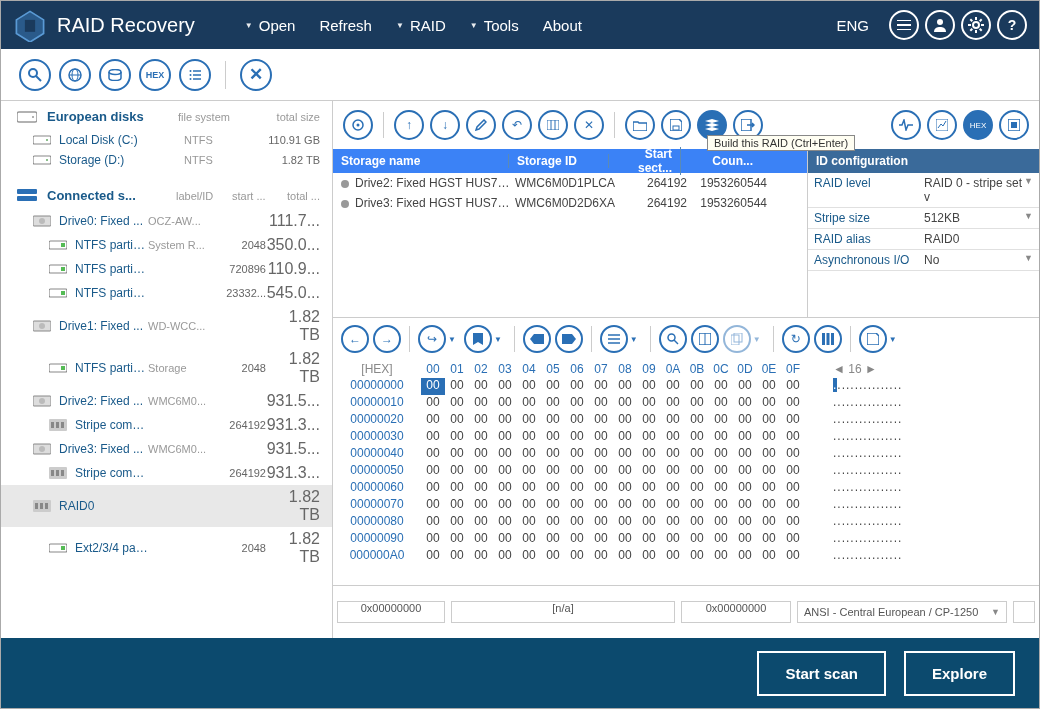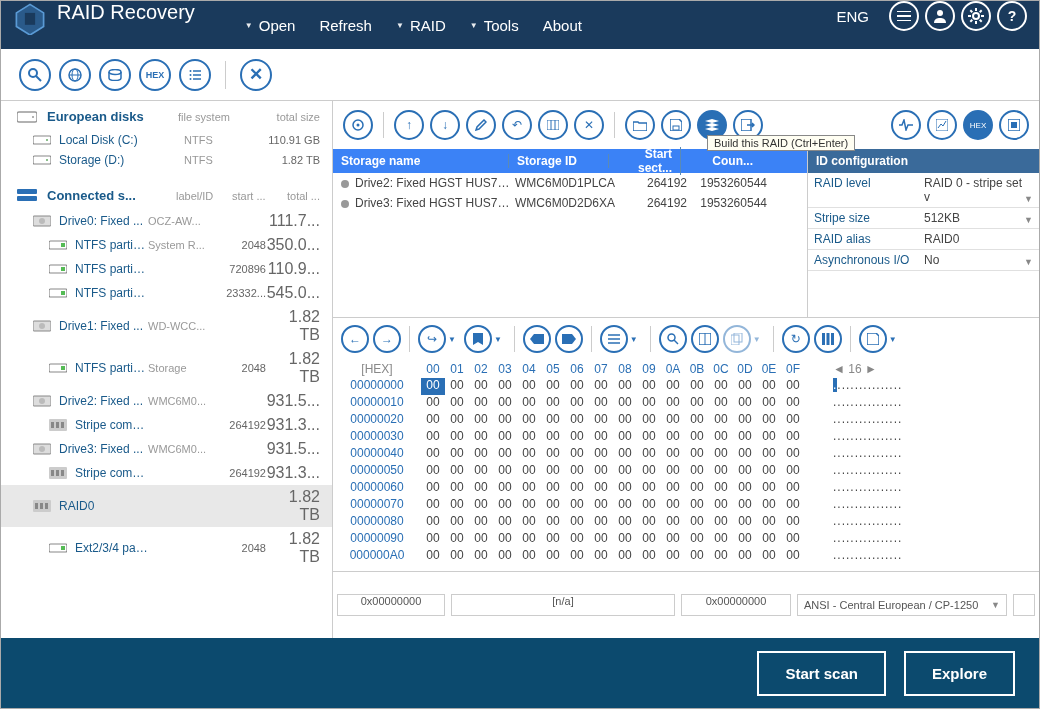--- a/index.html
+++ b/index.html
@@ -1,19 +1,19 @@
 <!DOCTYPE html>
 <html><head>
 <meta charset="utf-8">
 <style>
 * { box-sizing: border-box; margin: 0; padding: 0; font-family: "Segoe UI", Tahoma, sans-serif; }
 body { background: #fff; width: 1040px; height: 709px; overflow: hidden; border: 1px solid #aaa; position: relative; }
 
 
-.menubar { background: #1a3a5c; height: 48px; display: flex; align-items: flex-start; padding: 0 12px; color: #fff; }
+.menubar { background: #1a3a5c; height: 48px; display: flex; align-items: center; padding: 0 12px; color: #fff; }
 .app-logo { width: 34px; height: 34px; margin-right: 10px; }
 .app-title { font-size: 20px; font-weight: 500; flex: 0 0 auto; margin-right: 40px; }
 .menu-items { display: flex; gap: 4px; flex: 1; }
 .menu-item { display: flex; align-items: center; padding: 0 10px; height: 48px; font-size: 15px; cursor: pointer; }
 .menu-item .tri { font-size: 8px; margin-right: 6px; opacity: .9; }
 .menu-right { display: flex; align-items: center; gap: 6px; }
 .lang { font-size: 15px; margin-right: 14px; }
 .icon-circle { width: 30px; height: 30px; border: 2px solid #fff; border-radius: 50%; display: flex; align-items: center; justify-content: center; cursor: pointer; }
 .icon-circle svg, .icon-circle span { color: #fff; font-size: 14px; }
 
@@ -63,41 +63,41 @@
 .st-row .dot { width: 8px; height: 8px; border-radius: 50%; background: #999; margin: 4px 6px 0 8px; }
 .st-row .rname { width: 160px; white-space: nowrap; overflow: hidden; text-overflow: ellipsis; }
 .st-row .rid { width: 100px; }
 .st-row .rstart { width: 72px; text-align: right; }
 .st-row .rcount { width: 80px; text-align: right; }
 
 .raid-config { width: 232px; border-left: 1px solid #ccc; font-size: 12px; }
 .rc-header { background: #3a6a9a; color: #fff; padding: 4px 8px; font-weight: 600; height: 24px; display: flex; align-items: center; }
 .rc-row { display: flex; border-bottom: 1px solid #e0e0e0; }
 .rc-label { width: 110px; padding: 3px 6px; color: #1a5a8a; }
-.rc-value { flex: 1; padding: 3px 6px; color: #444; display: flex; align-items: flex-end; }
+.rc-value { flex: 1; padding: 3px 6px; color: #444; display: flex; align-items: flex-start; }
 .rc-value .dd { margin-left: auto; color: #888; font-size: 9px; }
 
 
 .hex-panel { flex: 1; border-top: 1px solid #ccc; display: flex; flex-direction: column; overflow: hidden; }
 .hex-toolbar { height: 42px; display: flex; align-items: center; padding: 0 8px; gap: 4px; }
 .hex-toolbar .rp-btn { width: 28px; height: 28px; }
 .hex-toolbar .dd-small { font-size: 8px; color: #2a6fb5; margin-left: -2px; margin-right: 4px; }
 .hex-header { display: flex; font-family: "Consolas", monospace; font-size: 12px; color: #2a6fb5; padding: 2px 0; }
 .hex-header .lbl { width: 88px; text-align: center; color: #888; }
 .hex-header .byte { width: 24px; text-align: center; }
 .hex-header .nav { margin-left: 28px; color: #888; }
 .hex-body { flex: 1; overflow: hidden; font-family: "Consolas", monospace; font-size: 12px; }
 .hex-row { display: flex; height: 17px; }
 .hex-row .offset { width: 88px; text-align: center; color: #2a6fb5; }
 .hex-row .byte { width: 24px; text-align: center; color: #444; }
 .hex-row .byte.sel { background: #2a6fb5; color: #fff; }
 .hex-row .ascii { margin-left: 28px; color: #444; letter-spacing: 1px; }
 .hex-row .ascii .seldot { background: #2a6fb5; color: #fff; }
 
-.hex-footer { display: flex; padding: 22px 4px; gap: 6px; border-top: 1px solid #ccc; }
+.hex-footer { display: flex; padding: 15px 4px; gap: 6px; border-top: 1px solid #ccc; }
 .hex-footer input, .hex-footer .fbox { border: 1px solid #ccc; height: 22px; padding: 0 6px; font-size: 11px; text-align: center; color: #555; }
 .fbox1 { width: 108px; }
 .fbox2 { flex: 1; }
 .fbox3 { width: 110px; }
 .fbox4 { width: 210px; text-align: left; padding-left: 8px; display: flex; align-items: center; }
 .fbox5 { width: 22px; }
 
 
 .bottombar { position: absolute; bottom: 0; left: 0; right: 0; height: 70px; background: #0c4a6e; display: flex; align-items: center; justify-content: flex-end; padding: 0 24px; gap: 18px; }
 .big-btn { border: 2px solid #fff; color: #fff; padding: 12px 26px; font-size: 15px; font-weight: 600; cursor: pointer; background: transparent; }

